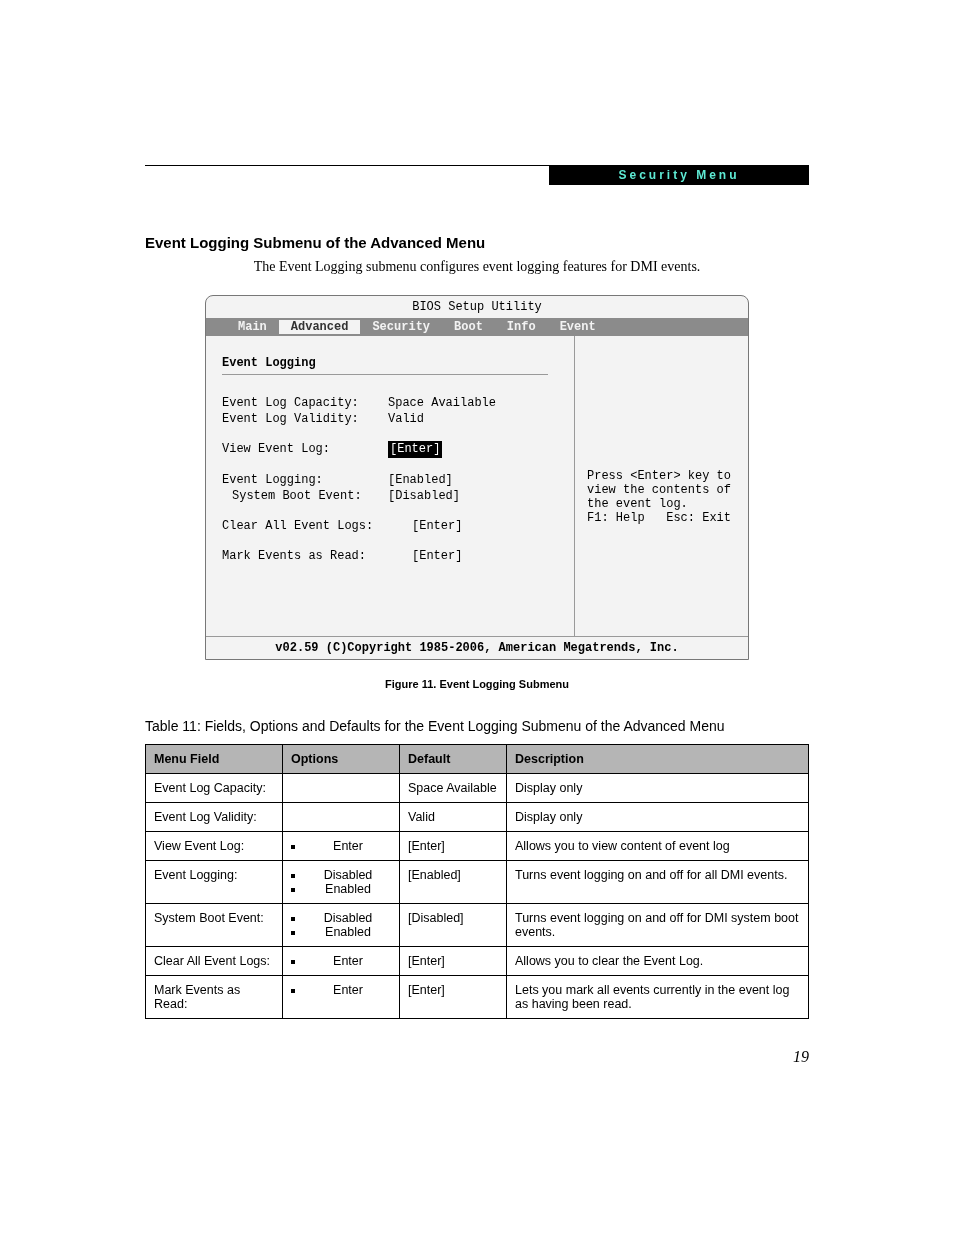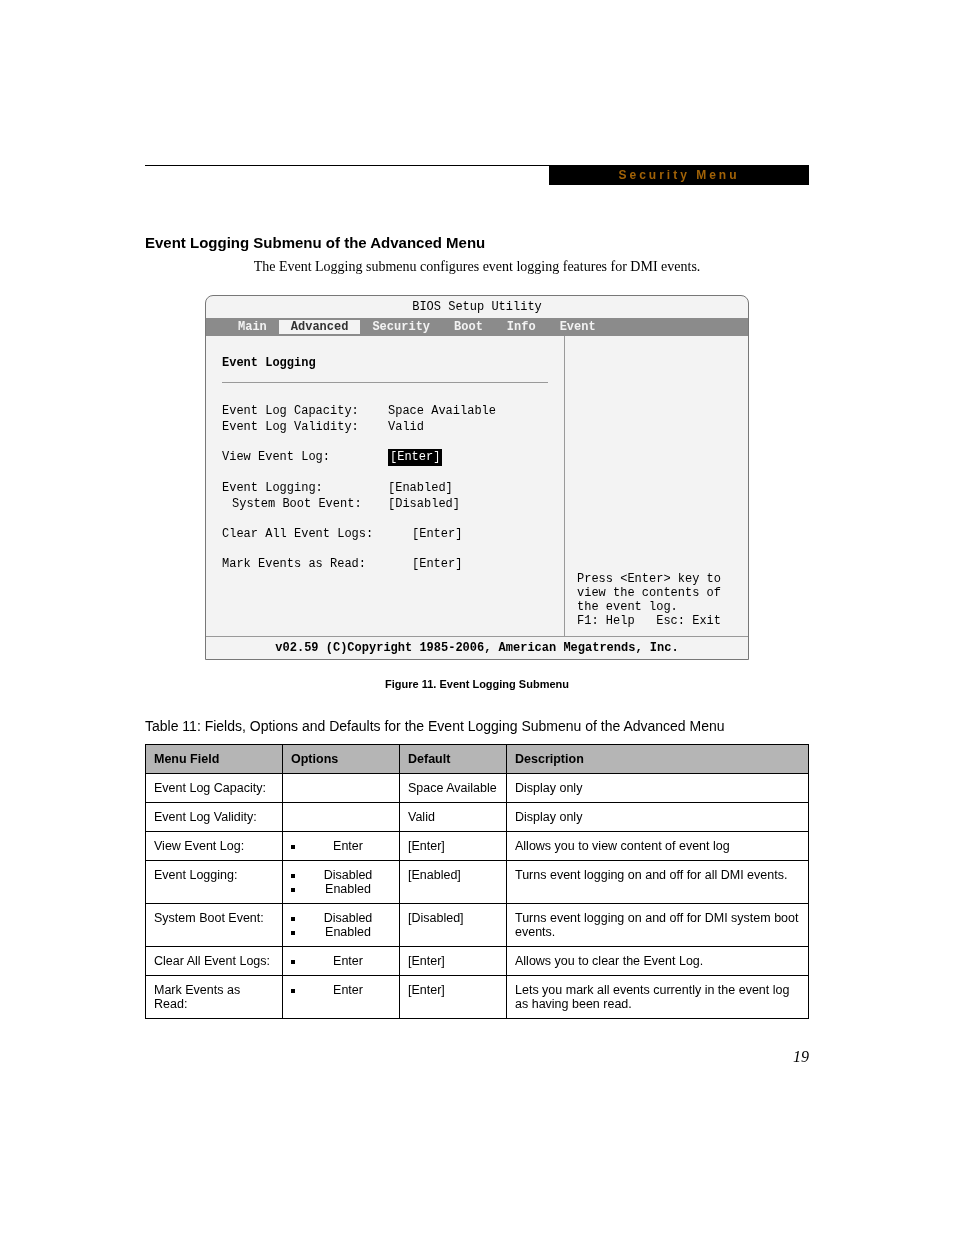--- a/index.html
+++ b/index.html
@@ -18,21 +18,21 @@
     border-top: 1px solid #000;
     position: relative;
     margin-bottom: 48px;
   }
   .header-black {
     position: absolute;
     right: 0;
     top: -1px;
     height: 20px;
     background: #000;
-    color: #a16207;
+    color: #5eead4;
     font-family: Arial, sans-serif;
     font-weight: bold;
     font-size: 12px;
     letter-spacing: 3px;
     padding: 0 20px;
     line-height: 20px;
     width: 220px;
     text-align: center;
   }
   h2.section-title {
@@ -90,26 +90,27 @@
     padding: 20px 16px;
     box-sizing: border-box;
   }
   .bios-right {
     flex: 1;
     border-left: 1px solid #999;
     padding: 30px 12px 8px 12px;
     box-sizing: border-box;
     display: flex;
     flex-direction: column;
-    justify-content: flex-end;
+    justify-content: center;
+    margin-left: 10px;
   }
   .bios-left .hdr {
     font-weight: bold;
     font-family: "Courier New", monospace;
-    padding-bottom: 12px;
+    padding-bottom: 4px;
     border-bottom: 1px solid #999;
     margin-bottom: 20px;
     display: inline-block;
     width: 100%;
   }
   .bios-row {
     display: flex;
     font-family: "Courier New", monospace;
     line-height: 1.35;
   }

